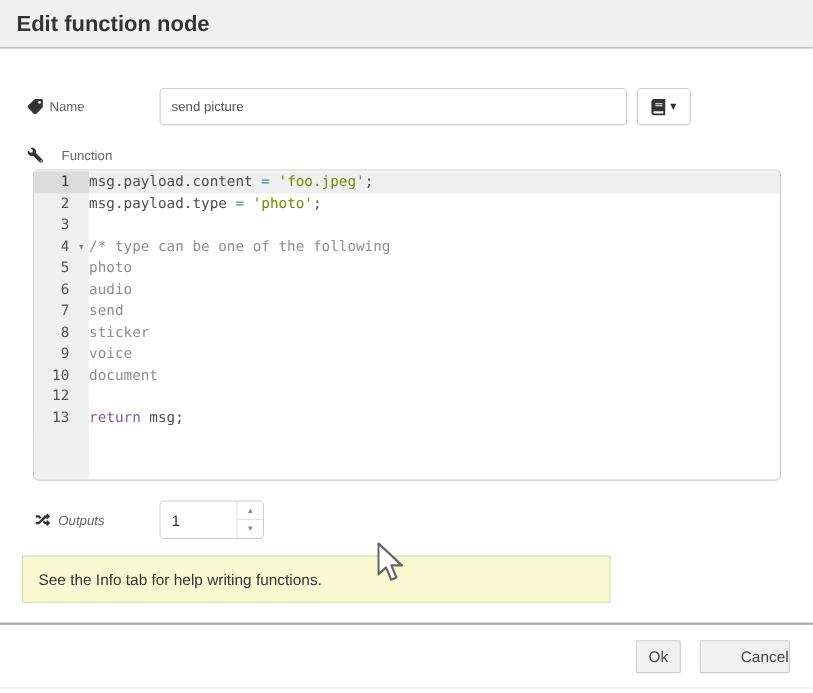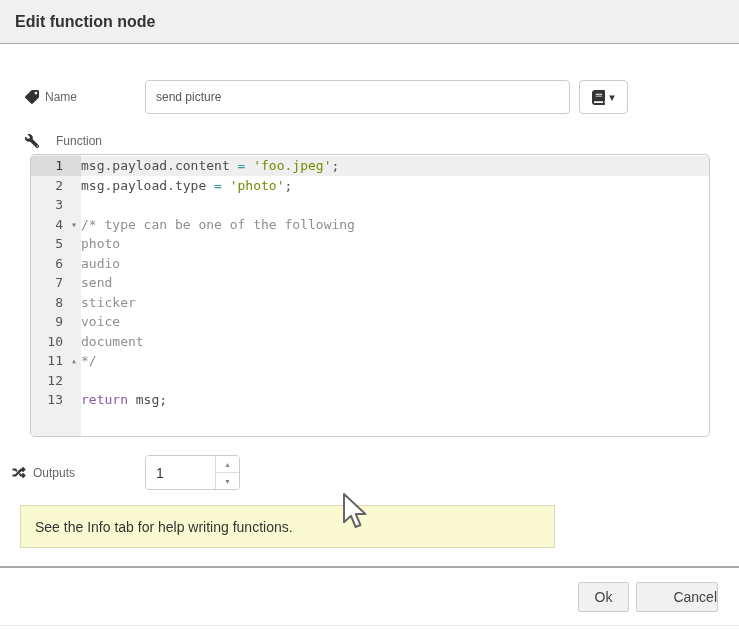--- a/index.html
+++ b/index.html
@@ -10,28 +10,28 @@
     --button-bg:#f1f1f1; --button-border:#cccccc; --divider:#aaaaaa;
   }
   *{box-sizing:border-box;margin:0;padding:0;}
   html,body{background:#fff;}
   body{font-family:"Liberation Sans",sans-serif;}
   .screen{position:relative;width:739px;height:630px;background:#ffffff;overflow:hidden;}
 
   
   .dlg-header{position:absolute;left:0;top:0;width:739px;height:44px;background:var(--header-bg);
     border-bottom:1px solid var(--header-border);}
-  .dlg-title{position:absolute;left:15px;top:0;line-height:44px;font-size:16px;font-weight:bold;color:#333;}
+  .dlg-title{position:absolute;left:15px;top:0;line-height:44px;font-size:20px;font-weight:bold;color:#333;}
 
   
   .field-label{position:absolute;display:flex;align-items:center;gap:6px;font-size:12px;color:var(--label-text);}
   .field-label svg{flex:none;}
   .lbl-name{left:25px;top:80px;height:34px;}
   .lbl-function{left:25px;top:131px;height:20px;gap:17px;}
-  .lbl-outputs{left:11px;top:455px;height:35px;}
+  .lbl-outputs{left:31px;top:455px;height:35px;font-style:italic;}
 
   
   .name-input{position:absolute;left:145px;top:80px;width:425px;height:34px;border:1px solid var(--input-border);
     border-radius:4px;padding:0 10px;font-size:12px;color:#555;font-family:"Liberation Sans",sans-serif;outline:none;background:#fff;}
   .lib-button{position:absolute;left:579px;top:80px;width:49px;height:34px;background:#fff;
     border:1px solid var(--input-border);border-radius:4px;display:flex;align-items:center;justify-content:center;gap:4px;cursor:pointer;}
   .lib-caret{font-size:11px;color:#333;line-height:1;}
 
   
   .code-editor{position:absolute;left:30px;top:154px;width:680px;height:283px;border:1px solid var(--editor-border);
@@ -60,21 +60,21 @@
   .spin-btn.up{border-bottom:1px solid #ddd;}
 
   
   .tip-box{position:absolute;left:20px;top:505px;width:535px;height:43px;background:var(--tip-bg);
     border:1px solid var(--tip-border);display:flex;align-items:center;padding:4px 14px;font-size:14px;color:#333;}
 
   
   .footer-divider{position:absolute;left:0;top:566px;width:739px;height:2px;background:var(--divider);}
   .btn{position:absolute;top:582px;height:30px;background:var(--button-bg);border:1px solid var(--button-border);
     border-radius:2px;font-size:14px;color:#444;font-family:"Liberation Sans",sans-serif;cursor:pointer;}
-  .btn-ok{left:578px;width:51px;}
+  .btn-ok{left:578px;width:41px;}
   .btn-cancel{left:636px;width:82px;text-align:right;}
   .bottom-edge{position:absolute;left:0;top:625px;width:739px;height:1px;background:#e8e8e8;}
 
   .mouse-cursor{position:absolute;left:343px;top:493px;pointer-events:none;}
 </style>
 </head>
 <body>
 
 <div class="screen">
 
@@ -172,27 +172,20 @@
             <span class="ed-fold"></span>
           </div>
           <div class="ed-code"><span class="tok-com">voice</span></div>
         </div>
         <div class="ed-row">
           <div class="ed-gutter-cell">
             <span class="ed-num">10</span>
             <span class="ed-fold"></span>
           </div>
           <div class="ed-code"><span class="tok-com">document</span></div>
-        </div>
-        <div class="ed-row">
-          <div class="ed-gutter-cell">
-            <span class="ed-num">11</span>
-            <span class="ed-fold">▴</span>
-          </div>
-          <div class="ed-code"><span class="tok-com">*/</span></div>
         </div>
         <div class="ed-row">
           <div class="ed-gutter-cell">
             <span class="ed-num">12</span>
             <span class="ed-fold"></span>
           </div>
           <div class="ed-code"></div>
         </div>
         <div class="ed-row">
           <div class="ed-gutter-cell">

